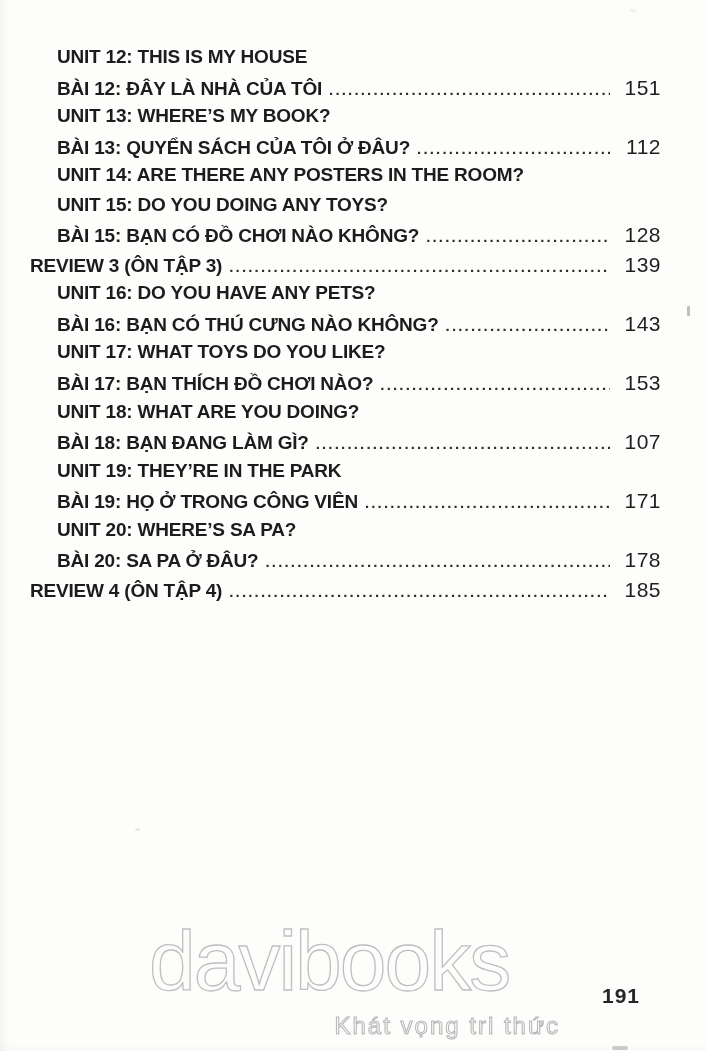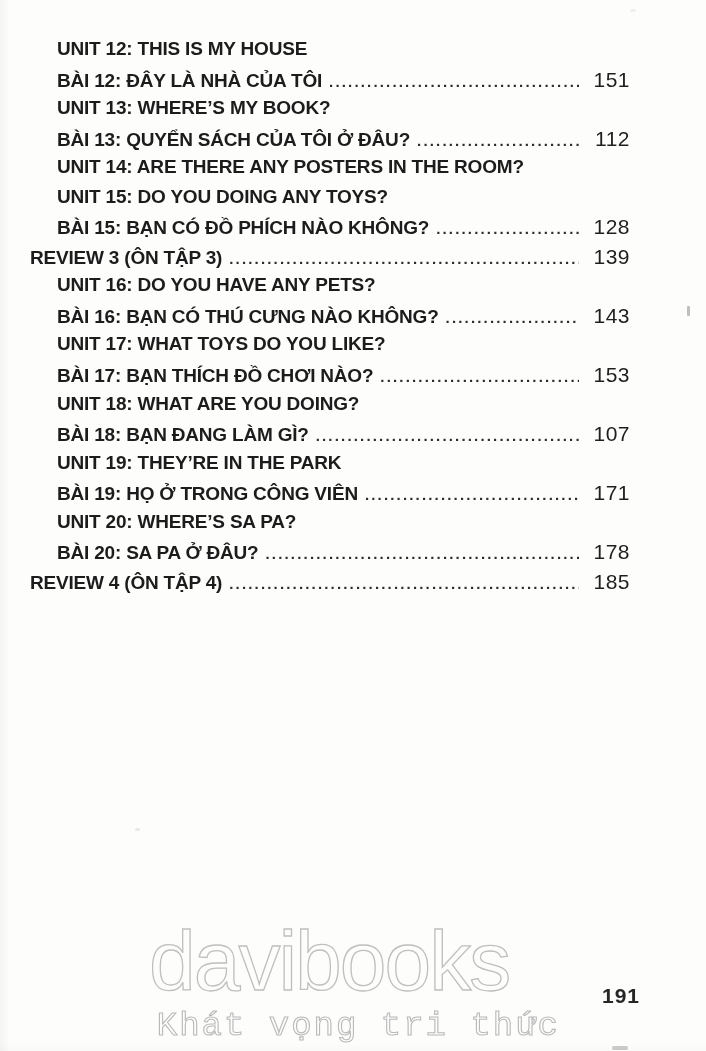--- a/index.html
+++ b/index.html
@@ -14,22 +14,22 @@
     position: absolute; inset: 0;
     background:
       linear-gradient(90deg, rgba(0,0,0,0.035), rgba(0,0,0,0) 10px),
       linear-gradient(0deg, rgba(0,0,0,0.015), rgba(0,0,0,0) 8px),
       #fdfdfc;
   }
 
   
   .toc {
     position: absolute;
-    left: 0; right: 0; top: 38px;
-    padding-left: 57px; padding-right: 76px;
+    left: 0; right: 0; top: 46px;
+    padding-left: 57px; padding-right: 45px;
   }
   .toc-row {
     display: flex;
     align-items: baseline;
     height: 29.55px;
     white-space: nowrap;
   }
   .toc-row.review { margin-left: -27px; }
   .toc-label {
     flex: 0 0 auto;
@@ -66,25 +66,24 @@
   .watermark { position: absolute; pointer-events: none; white-space: nowrap; }
   .wm-brand {
     left: 149px; top: 921px;
     font-size: 84px; line-height: 80px;
     font-weight: 400;
     letter-spacing: -2px;
     color: #c7c7c7;
   }
   .wm-slogan {
     right: 146px; top: 1006px;
-    font-size: 34px; line-height: 40px;
+    font-size: 24px; line-height: 40px;
     font-weight: 400;
     letter-spacing: 2px;
     color: #c3c3c3;
-    font-family: Liberation Mono, monospace;
   }
   @supports (-webkit-text-stroke: 1px #000) {
     .wm-brand  { color: rgba(255,255,255,0.05); -webkit-text-stroke: 1.3px #bfbfbf; }
     .wm-slogan { color: rgba(255,255,255,0.05); -webkit-text-stroke: 1.1px #b9b9b9; }
   }
 
   
   .folio {
     position: absolute;
     right: 66px; top: 984px;
@@ -133,21 +132,21 @@
 
     </div>
 
 
     <div class="toc-row unit">
       <span class="toc-label">UNIT 15: DO YOU DOING ANY TOYS?</span>
 
     </div>
 
     <div class="toc-row bai">
-      <span class="toc-label">BÀI 15: BẠN CÓ ĐỒ PHÍCH NÀO KHÔNG?</span>
+      <span class="toc-label">BÀI 15: BẠN CÓ ĐỒ CHƠI NÀO KHÔNG?</span>
       <span class="toc-dots"></span>
       <span class="toc-page">128</span>
     </div>
 
     <div class="toc-row review">
       <span class="toc-label">REVIEW 3 (ÔN TẬP 3)</span>
       <span class="toc-dots"></span>
       <span class="toc-page">139</span>
     </div>
 

